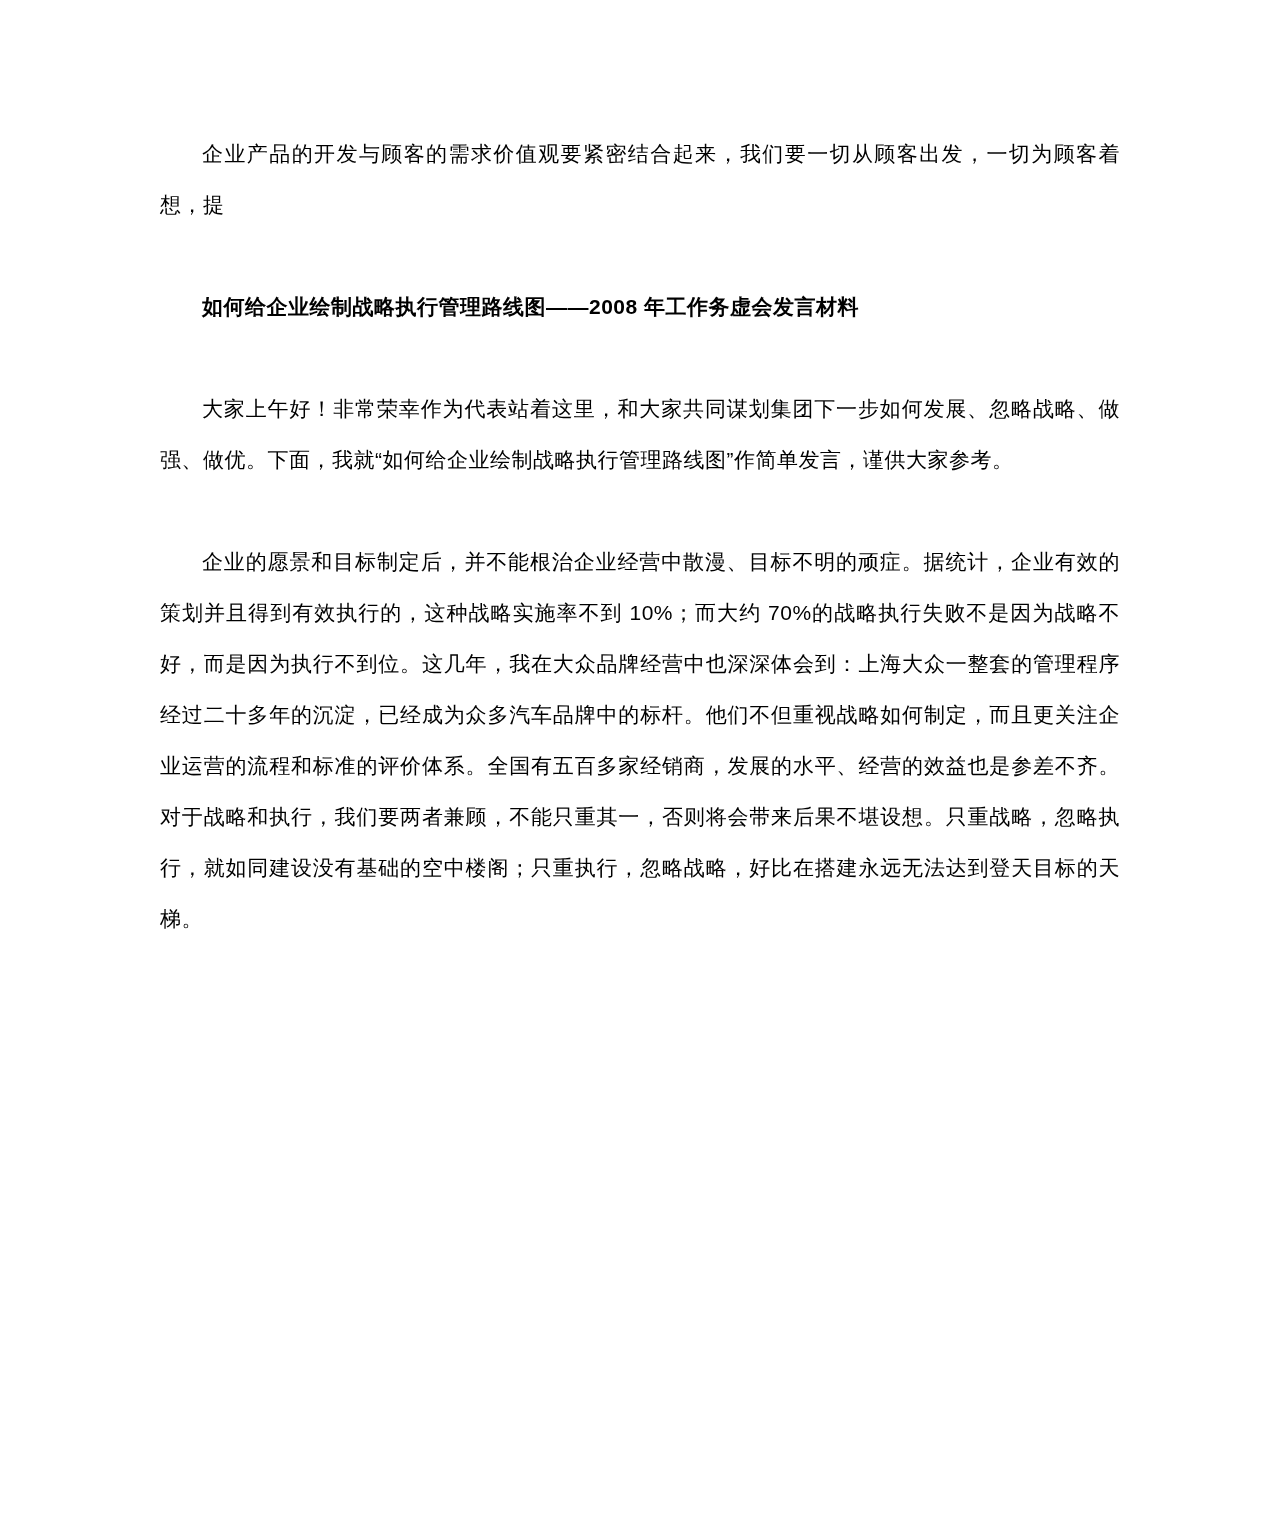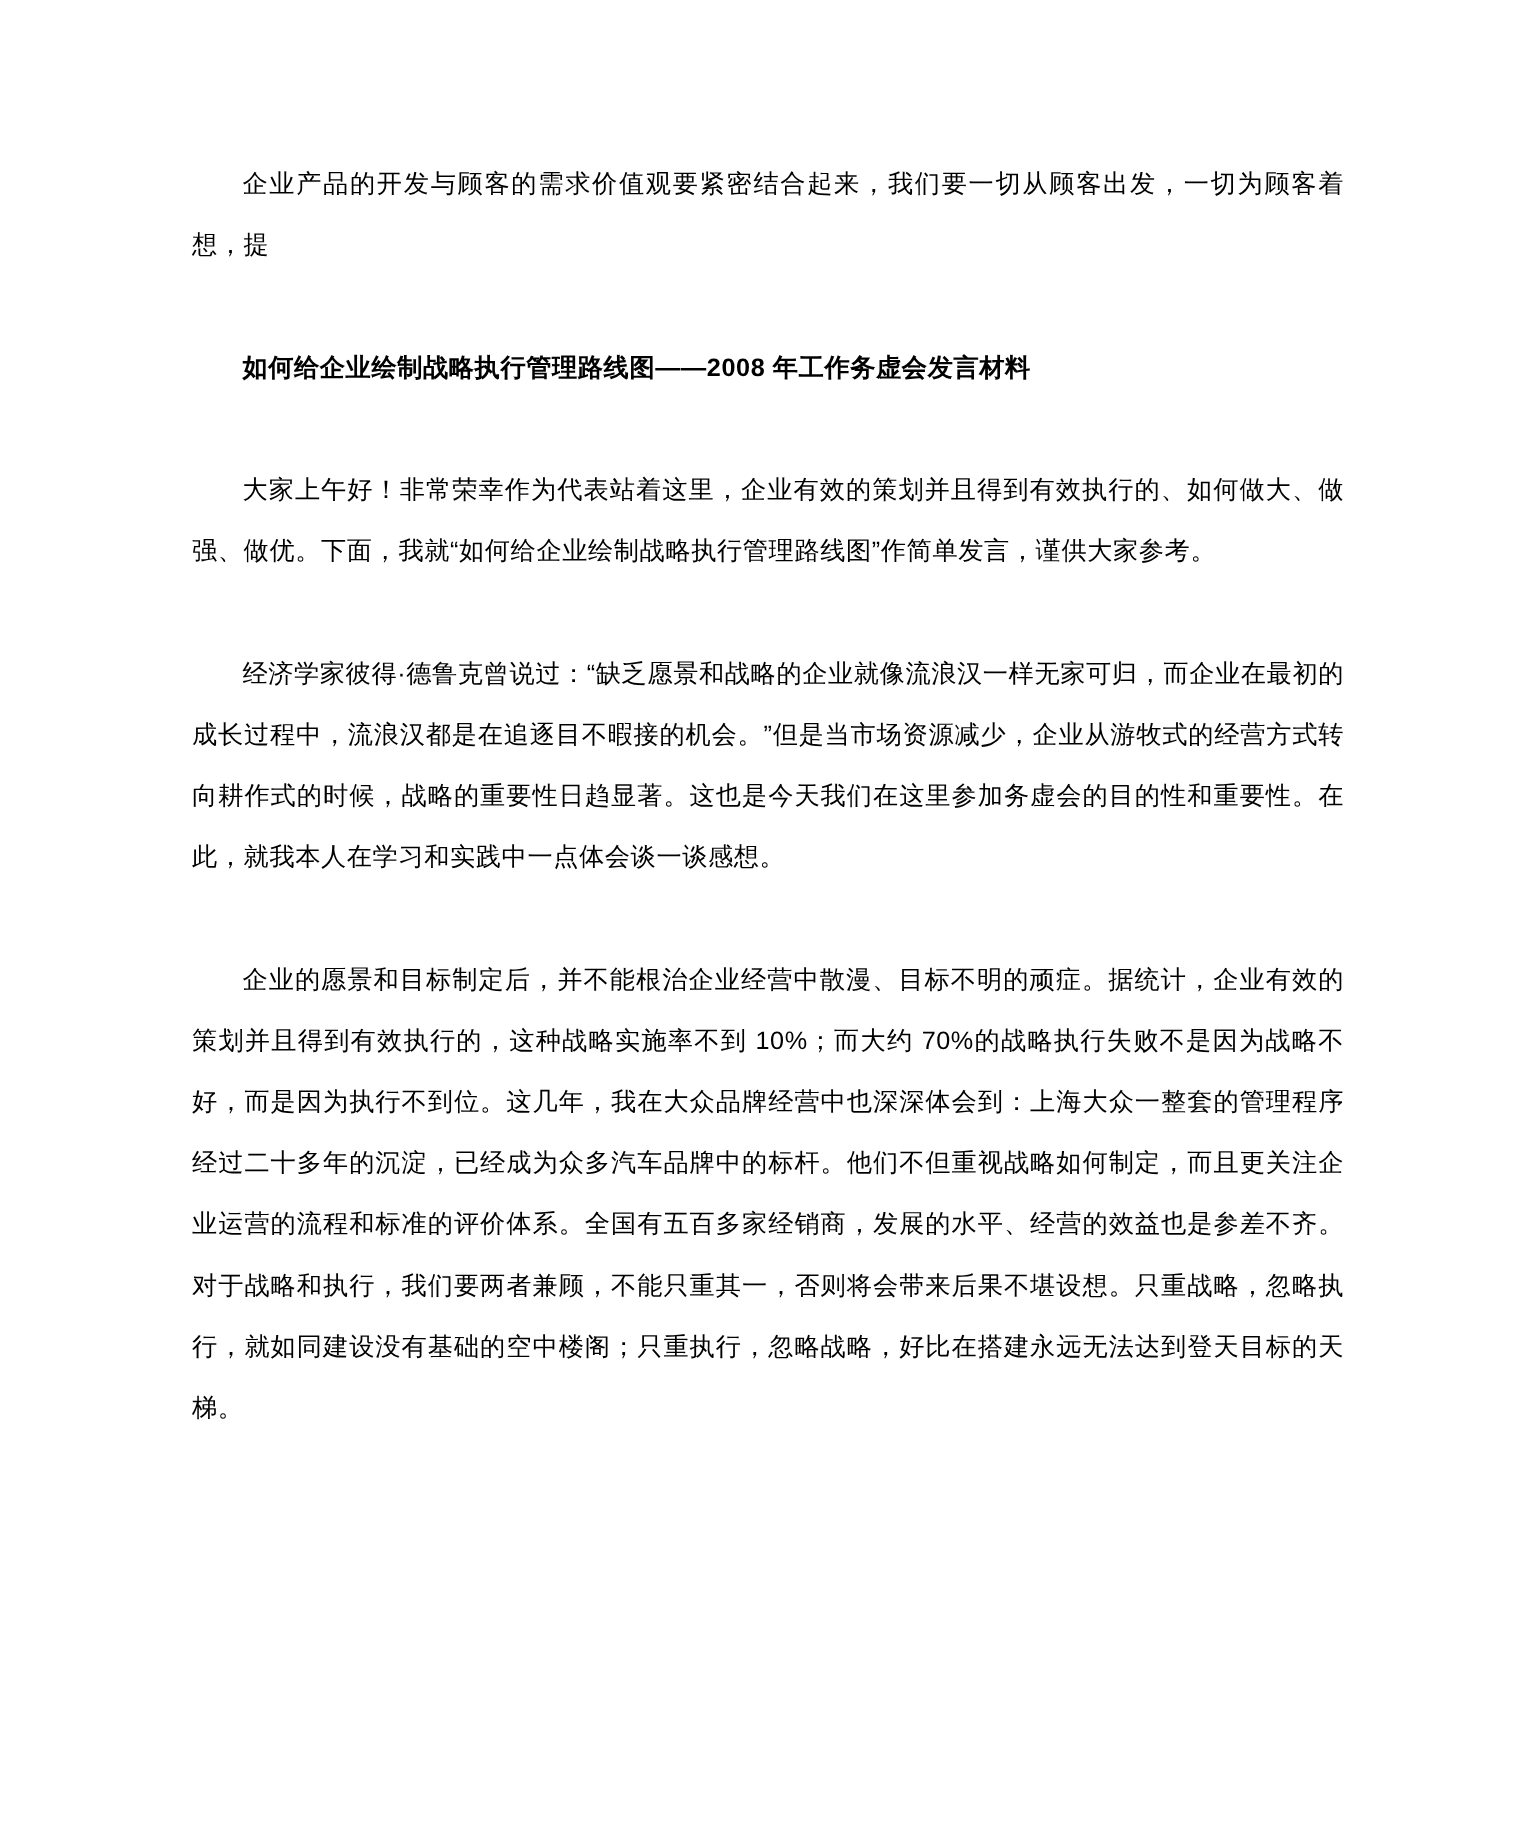--- a/index.html
+++ b/index.html
@@ -38,17 +38,16 @@
     font-weight: bold;
   }
 </style>
 </head>
 <body>
 
 <div class="page">
   <div class="doc-body">
     <p>企业产品的开发与顾客的需求价值观要紧密结合起来，我们要一切从顾客出发，一切为顾客着想，提</p>
     <p class="title-line">如何给企业绘制战略执行管理路线图——2008 年工作务虚会发言材料</p>
-    <p>大家上午好！非常荣幸作为代表站着这里，企业有效的策划并且得到有效执行的、如何做大、做强、做优。下面，我就“如何给企业绘制战略执行管理路线图”作简单发言，谨供大家参考。</p>
-    <p>经济学家彼得·德鲁克曾说过：“缺乏愿景和战略的企业就像流浪汉一样无家可归，而企业在最初的成长过程中，流浪汉都是在追逐目不暇接的机会。”但是当市场资源减少，企业从游牧式的经营方式转向耕作式的时候，战略的重要性日趋显著。这也是今天我们在这里参加务虚会的目的性和重要性。在此，就我本人在学习和实践中一点体会谈一谈感想。</p>
+    <p>大家上午好！非常荣幸作为代表站着这里，和大家共同谋划集团下一步如何发展、忽略战略、做强、做优。下面，我就“如何给企业绘制战略执行管理路线图”作简单发言，谨供大家参考。</p>
     <p>企业的愿景和目标制定后，并不能根治企业经营中散漫、目标不明的顽症。据统计，企业有效的策划并且得到有效执行的，这种战略实施率不到 10%；而大约 70%的战略执行失败不是因为战略不好，而是因为执行不到位。这几年，我在大众品牌经营中也深深体会到：上海大众一整套的管理程序经过二十多年的沉淀，已经成为众多汽车品牌中的标杆。他们不但重视战略如何制定，而且更关注企业运营的流程和标准的评价体系。全国有五百多家经销商，发展的水平、经营的效益也是参差不齐。对于战略和执行，我们要两者兼顾，不能只重其一，否则将会带来后果不堪设想。只重战略，忽略执行，就如同建设没有基础的空中楼阁；只重执行，忽略战略，好比在搭建永远无法达到登天目标的天梯。</p>
   </div>
 </div>
 
 </body></html>

